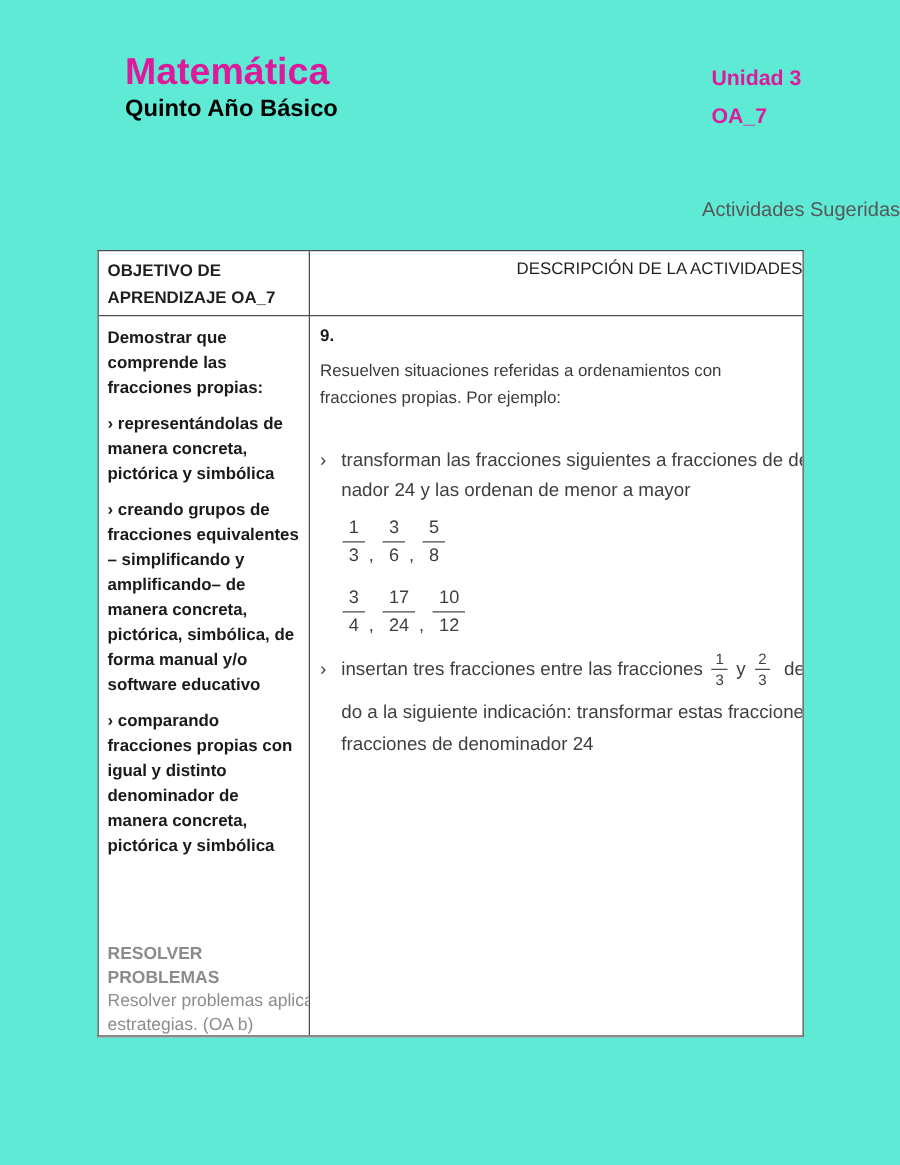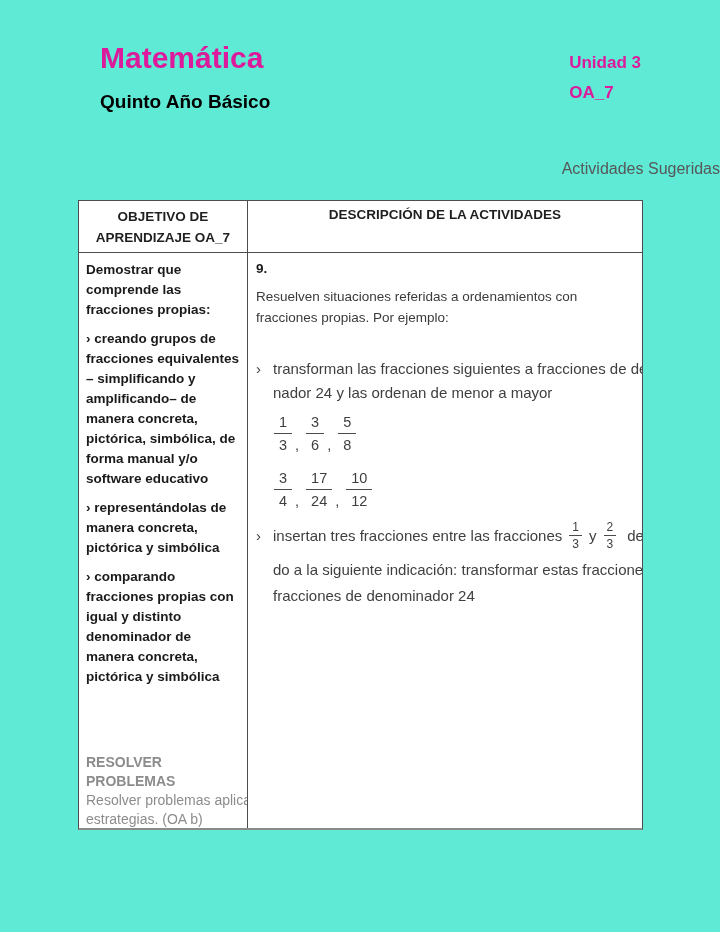--- a/index.html
+++ b/index.html
@@ -11,21 +11,21 @@
     color:#1f1f1f;
   }
   .page { position:relative; width:720px; height:932px; background:#5eead4; }
 
   
   .brand { position:absolute; left:100px; top:42px; }
   .doc-title {
     font-size:30px; font-weight:bold; line-height:32px;
     color:var(--magenta,#dd1a9b);
   }
-  .doc-subtitle { font-size:19px; font-weight:bold; color:#000; margin-top:17px; }
+  .doc-subtitle { font-size:19px; font-weight:bold; color:#000; margin-top:3px; }
   .unit-block {
     position:absolute; right:79px; top:48px; text-align:left;
     color:var(--magenta,#dd1a9b); font-weight:bold; font-size:17px; line-height:30px;
   }
   .section-title {
     position:absolute; top:160px; left:0; width:100%;
     text-align:right; font-weight:normal; font-size:16px;
     color:var(--section-gray,#57575a);
   }
 
@@ -37,24 +37,24 @@
     display:grid;
     grid-template-columns:169px 1fr;
     grid-template-rows:52px 1fr;
     background:#fff;
   }
   .cell { overflow:hidden; }
   .c-left  { border-right:1px solid var(--border,#4d4d4d); }
   .c-head  { border-bottom:1px solid var(--border,#4d4d4d); }
 
   .head-left {
-    padding:5px 7px; font-weight:bold; font-size:13.5px; line-height:21px;text-align:center;
+    padding:5px 7px; font-weight:bold; font-size:13.5px; line-height:21px;
   }
   .head-right {
-    padding-top:6px; text-align:center; font-weight:bold; font-size:13.5px;
+    padding-top:6px; text-align:right; font-weight:normal; font-size:13.5px;
   }
 
   
   .obj-cell { padding:7px 7px 0 7px; position:relative; font-weight:bold;
               font-size:13.5px; line-height:20px; color:#1a1a1a; }
   .obj-cell p { margin-bottom:9px; }
   .obj-skill {
     position:absolute; left:7px; right:0; top:500px;
     font-weight:normal; color:var(--muted-gray,#8c8c8c);
   }
@@ -108,22 +108,22 @@
   </div>
   <div class="section-title">Actividades Sugeridas</div>
 
   <div class="acts-table">
 
     <div class="cell c-left c-head head-left">OBJETIVO DE APRENDIZAJE OA_7</div>
     <div class="cell c-head head-right">DESCRIPCIÓN DE LA ACTIVIDADES</div>
 
     <div class="cell c-left obj-cell">
       <p>Demostrar que comprende las fracciones propias:</p>
+      <p>› representándolas de manera concreta, pictórica y simbólica</p>
       <p>› creando grupos de fracciones equivalentes – simplificando y amplificando– de manera concreta, pictórica, simbólica, de forma manual y/o software educativo</p>
-      <p>› representándolas de manera concreta, pictórica y simbólica</p>
       <p>› comparando fracciones propias con igual y distinto denominador de manera concreta, pictórica y simbólica</p>
       <div class="obj-skill">
         <div class="skill-title">RESOLVER PROBLEMAS</div>
         <div class="skill-line">Resolver problemas aplicando</div>
         <div class="skill-line">estrategias. (OA b)</div>
       </div>
     </div>
 
     <div class="cell act-cell">
       <div class="act-num">9.</div>

